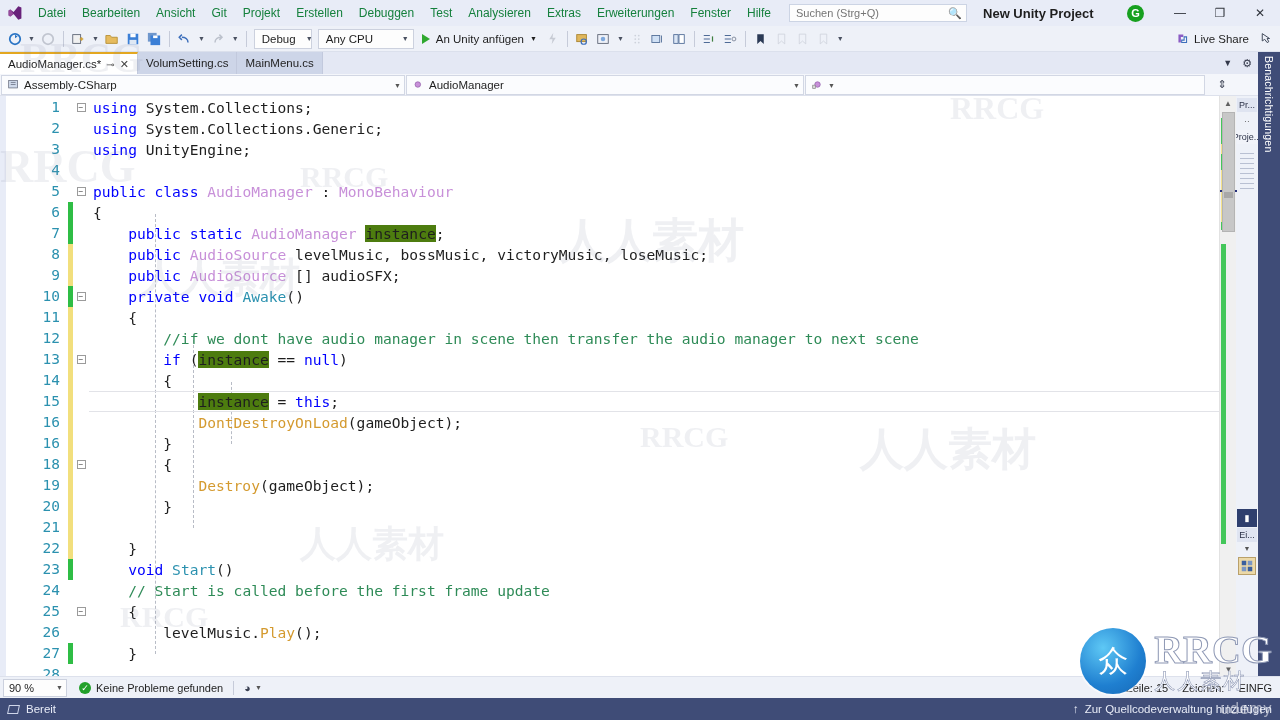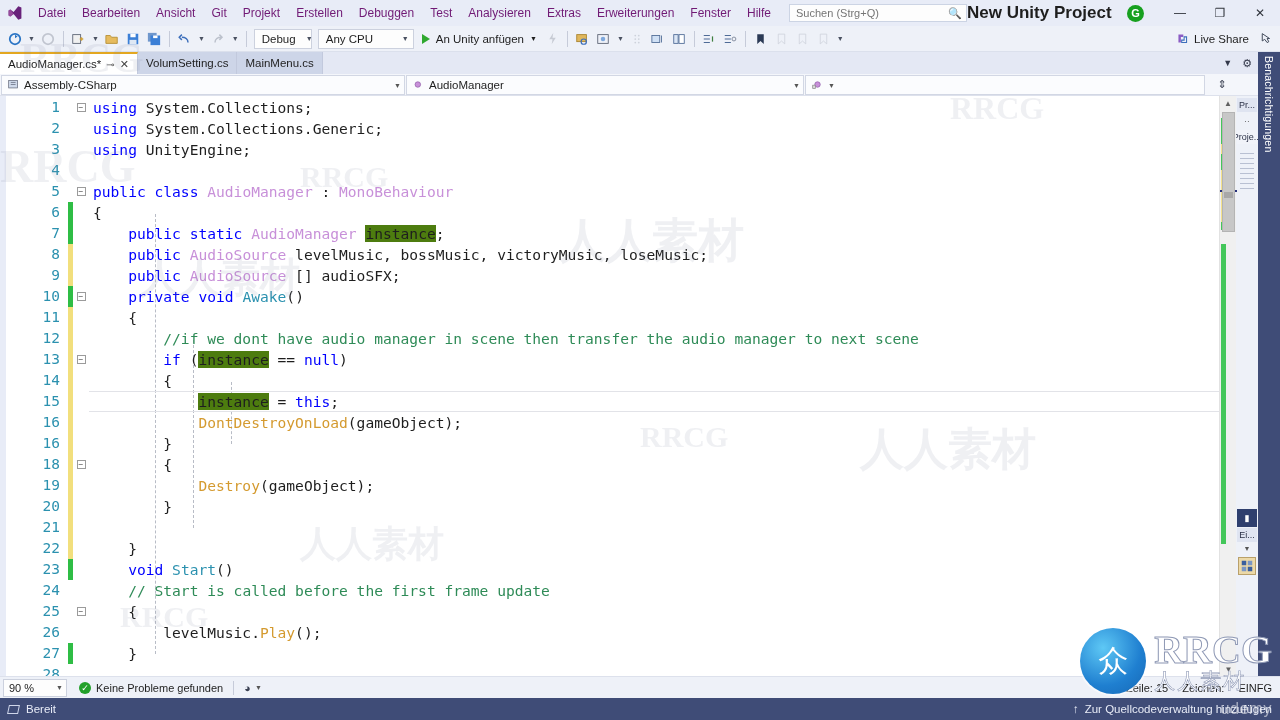--- a/index.html
+++ b/index.html
@@ -23,42 +23,42 @@
     display: flex; align-items: center;
     position: relative;
   }
   .vs-logo {
     width: 30px; height: 26px;
     display: flex; align-items: center; justify-content: center;
   }
   .vs-logo svg { display:block; }
   .menubar { display: flex; align-items: center; height: 26px; }
   .menu-item {
-    font-size: 12px; color: #701a75;
+    font-size: 12px; color: #15803d;
     padding: 4px 8px; line-height: 16px;
     white-space: nowrap; cursor: default;
   }
   .search-box {
     margin-left: 10px;
     width: 178px; height: 18px;
     background: #fdfdfd; border: 1px solid #ccd4e4;
     display: flex; align-items: center;
     padding: 0 4px 0 6px;
     position: relative;
   }
   .search-box input {
     border: none; outline: none; background: transparent;
     font-family: "Liberation Sans", sans-serif;
     font-size: 11px; color: #6d6d6d;
     width: 150px; height: 16px;
   }
   .search-ico { font-size: 11px; color: #444; margin-left: auto; }
   .proj-title {
-    font-size: 17px; color: #1e1e1e; font-weight: bold;
-    margin-left: 0; white-space: nowrap;
+    font-size: 13px; color: #1e1e1e; font-weight: bold;
+    margin-left: 16px; white-space: nowrap;
   }
   .tb-right {
     margin-left: auto; display: flex; align-items: center; height: 26px;
   }
   .acct-badge {
     width: 17px; height: 17px; border-radius: 50%;
     background: #17a01f; color: #fff;
     font-size: 11px; font-weight: bold;
     display: flex; align-items: center; justify-content: center;
     margin-right: 16px;

